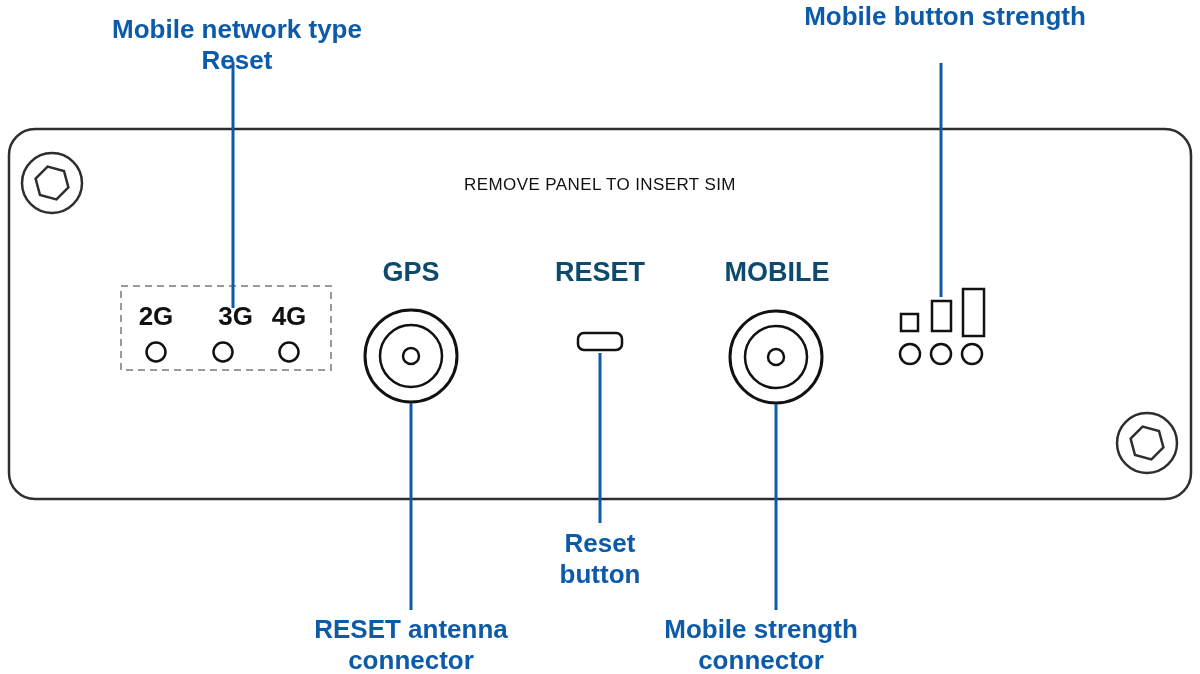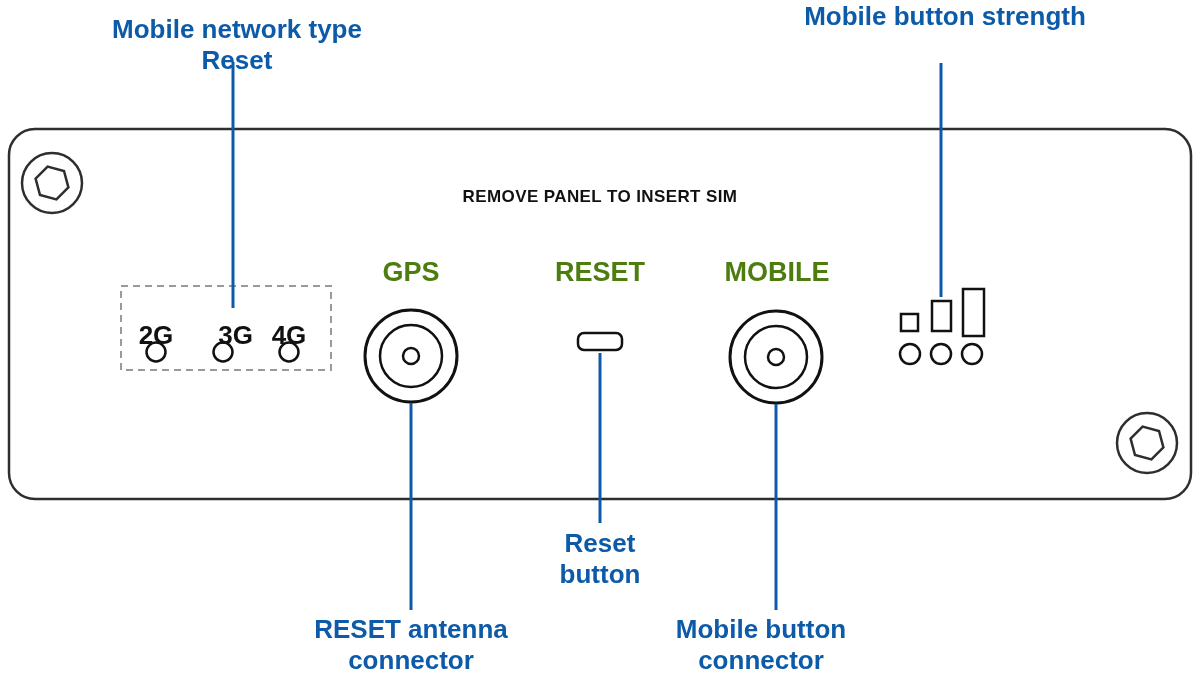--- a/index.html
+++ b/index.html
@@ -6,54 +6,52 @@
   .stage{
     position:relative;
     width:1200px;height:674px;
     background:#ffffff;
     font-family:"Liberation Sans","DejaVu Sans",sans-serif;
     overflow:hidden;
   }
   .stage svg{position:absolute;left:0;top:0;}
   .label{
     position:absolute;
-    color:#4d7c0f;
+    color:#0c4a6e;
     font-weight:700;
     white-space:nowrap;
   }
   .callout{
     position:absolute;
     color:#0d5ba8;
     font-weight:700;
     font-size:26px;
     line-height:31px;
     text-align:center;
   }
   .panel-label{
     font-size:27px;
     text-align:center;
   }
   .sim-notice{
     position:absolute;
     left:300px;top:175px;width:600px;
     text-align:center;
     font-size:17px;
-    font-weight:700;
+    font-weight:400;
     letter-spacing:0.4px;
     color:#111111;
-    margin-top:12px;
   }
   .led-label{
     position:absolute;
     width:60px;
     text-align:center;
     font-size:26px;
     font-weight:700;
     color:#111111;
-    margin-top:19px;
   }
 </style>
 </head>
 <body>
 
 <div class="stage">
 
   <svg width="1200" height="674" viewBox="0 0 1200 674">
 
     <rect x="9" y="129" width="1182" height="370" rx="26" ry="26" fill="#ffffff" stroke="#2e2e2e" stroke-width="2.5"></rect>
@@ -134,17 +132,17 @@
     <div>Reset</div>
     <div>button</div>
   </div>
 
   <div class="callout" style="left:281px;top:614px;width:260px;">
     <div>RESET antenna</div>
     <div>connector</div>
   </div>
 
   <div class="callout" style="left:626px;top:614px;width:270px;">
-    <div>Mobile button</div>
+    <div>Mobile strength</div>
     <div>connector</div>
   </div>
 
 </div>
 
 </body></html>

